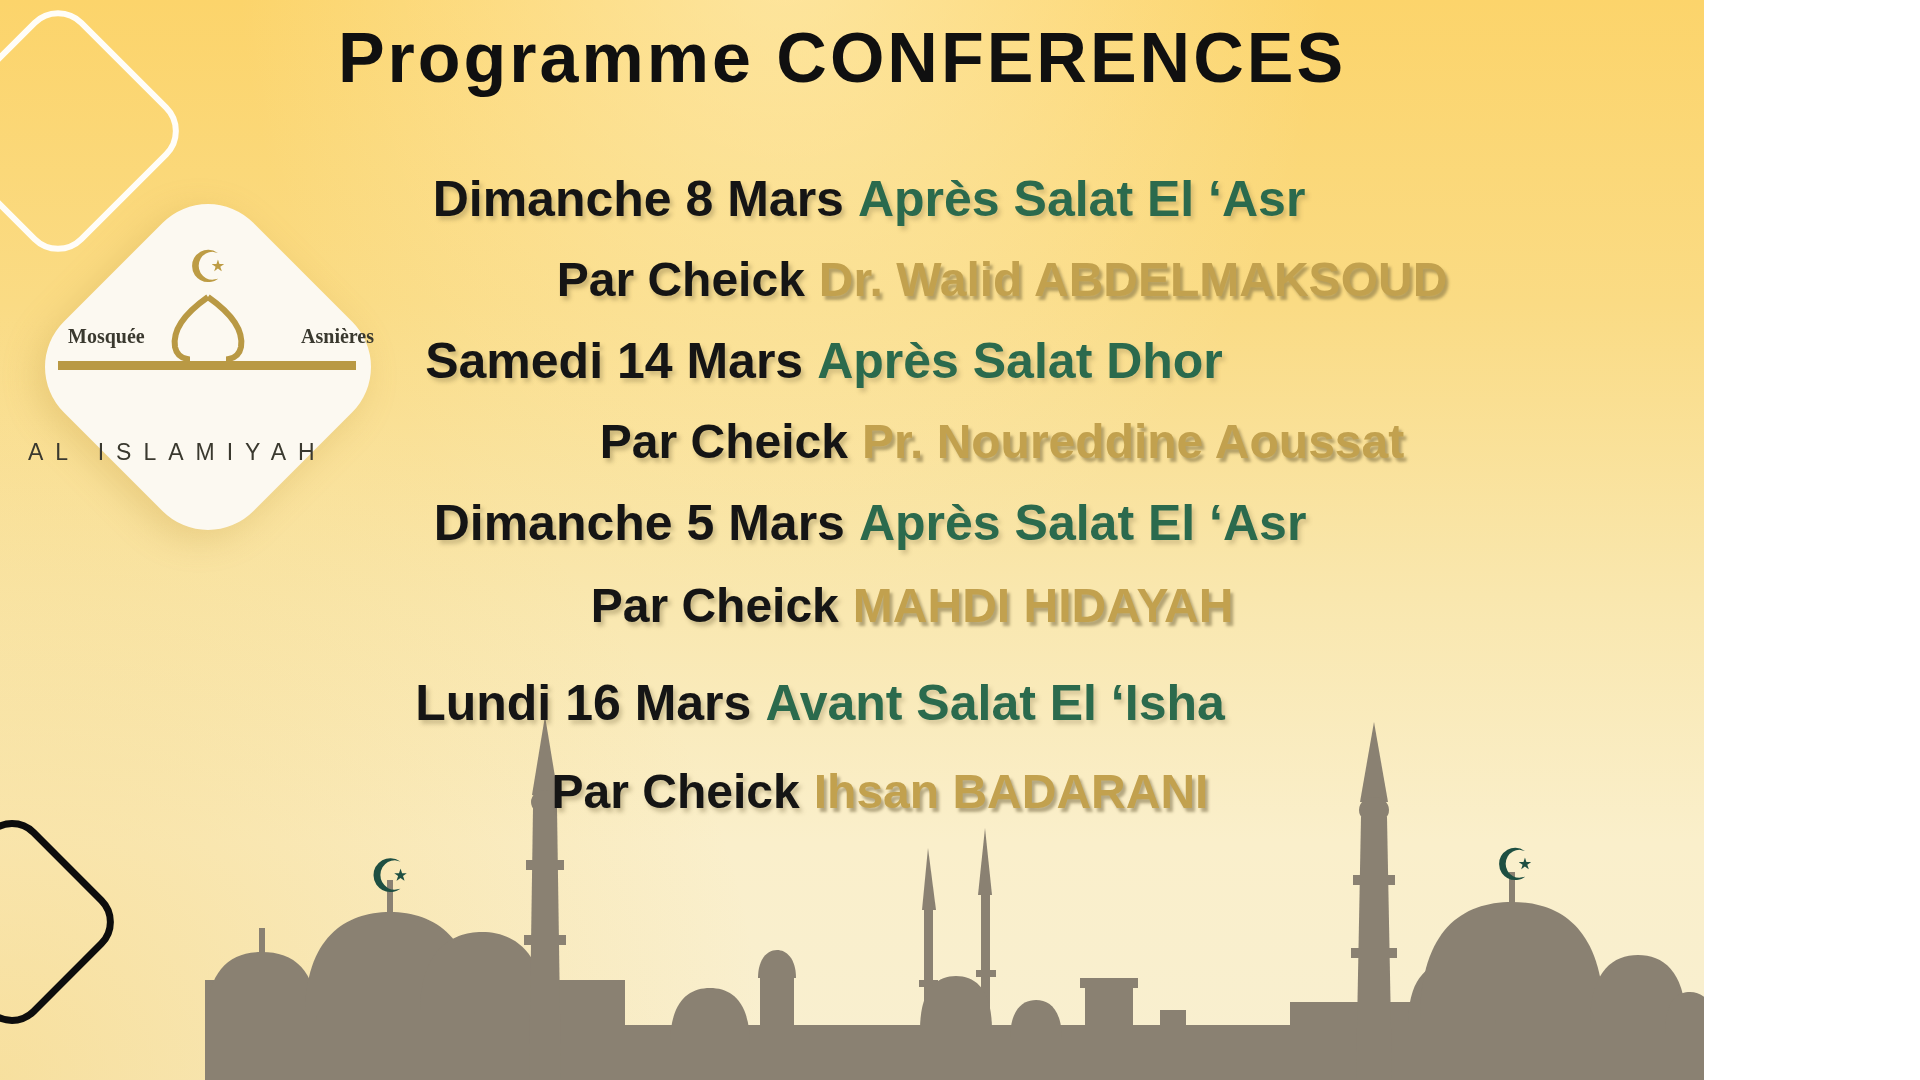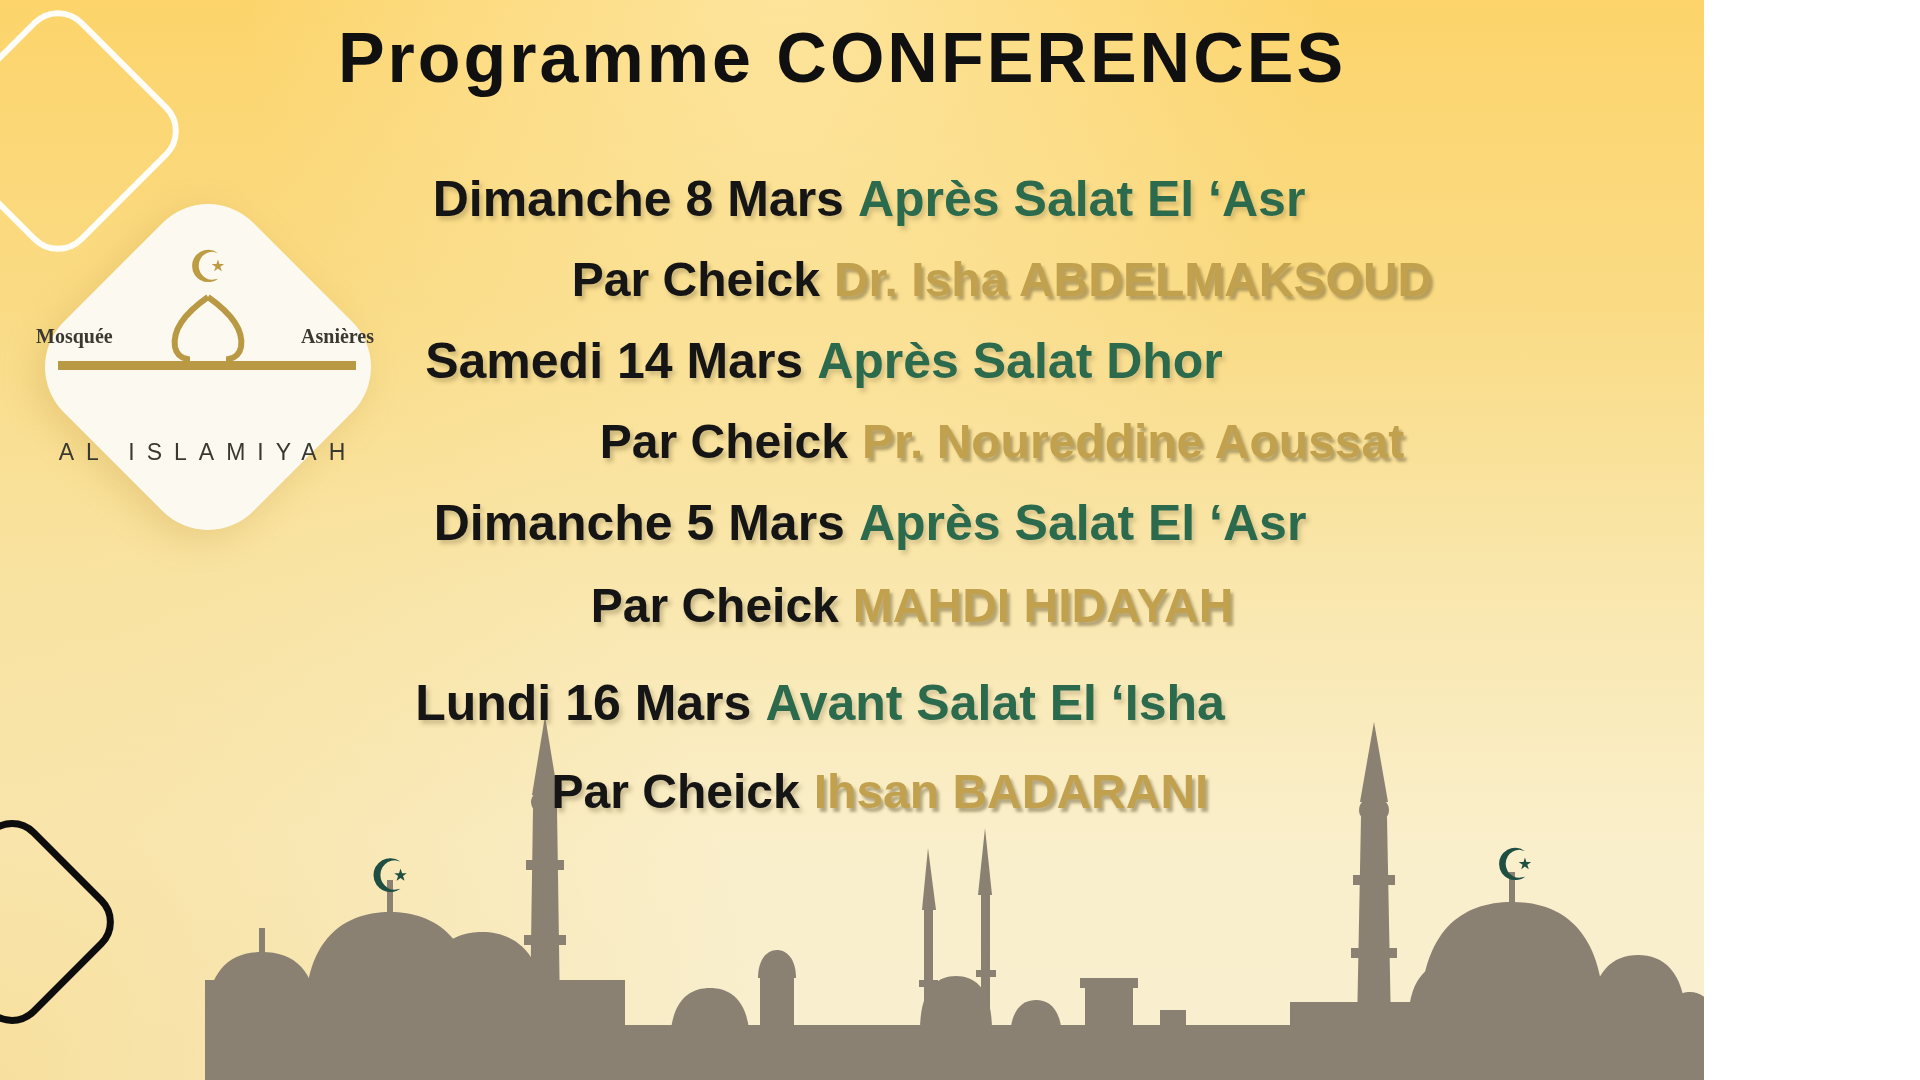--- a/index.html
+++ b/index.html
@@ -49,30 +49,30 @@
     background:#FCF9F1; border-radius:64px; transform:rotate(45deg);
     box-shadow:0 12px 34px rgba(190,150,60,0.28); z-index:3;
   }
   .logo-content { position:absolute; left:28px; top:187px; width:360px; height:360px; z-index:4; }
   .logo-crescent {
     position:absolute; left:0; top:58px; width:100%; text-align:center;
     font-family:"DejaVu Sans", sans-serif; font-size:44px; color:#BD9C44; line-height:1;
   }
   .logo-dome { position:absolute; left:105px; top:106px; }
   .logo-word { position:absolute; top:138px; font-family:"Liberation Serif", serif; font-weight:bold; font-size:20px; color:#3A392F; }
-  .logo-word-left  { left:8px;text-align:right; }
+  .logo-word-left  { left:40px;text-align:right; }
   .logo-word-right { right:14px; }
   .logo-bar { position:absolute; left:30px; top:174px; width:298px; height:9px; background:#B99944; }
   .logo-name {
     position:absolute; left:0; top:192px; width:100%; text-align:center;
     font-family:"Liberation Serif", serif; font-size:54px; font-weight:bold;
     letter-spacing:2px; color:#32312A; white-space:nowrap;
   }
   .logo-sub {
-    position:absolute; left:0; top:252px; width:100%; text-align:center;
+    position:absolute; left:0; top:252px; width:100%; text-align:left;
     font-size:23px; letter-spacing:12px; color:#3A392F; white-space:nowrap;
   }
 
   
   .title {
     position:absolute; top:18px; left:0; width:100%; margin:0; text-align:center;
     font-size:70px; font-weight:bold; letter-spacing:3px; color:#101010;
     transform:translateX(-10px); z-index:5; white-space:nowrap;
   }
   .events { position:absolute; inset:0; z-index:5; }
@@ -200,21 +200,21 @@
     </g>
     <text x="390" y="212" font-size="46" fill="#1E4F42" text-anchor="middle" font-family="DejaVu Sans, sans-serif">☪</text>
     <text x="1515" y="200" font-size="44" fill="#1E4F42" text-anchor="middle" font-family="DejaVu Sans, sans-serif">☪</text>
   </svg>
 
   <div class="events">
     <div class="line line-date l1">
       <span class="d">Dimanche 8 Mars</span><span class="t" id="t0" style="color: rgb(43, 106, 77);">Après Salat El ‘Asr</span>
     </div>
     <div class="line line-speaker l2">
-      <span class="by">Par Cheick</span><span class="sp" id="s0" style="color: rgb(194, 161, 78);">Dr. Isha ABDELMAKSOUD</span>
+      <span class="by">Par Cheick</span><span class="sp" id="s0" style="color: rgb(194, 161, 78);">Dr. Walid ABDELMAKSOUD</span>
     </div>
     <div class="line line-date l3">
       <span class="d">Samedi 14 Mars</span><span class="t" id="t1" style="color: rgb(43, 106, 77);">Après Salat Dhor</span>
     </div>
     <div class="line line-speaker l4">
       <span class="by">Par Cheick</span><span class="sp" id="s1" style="color: rgb(194, 161, 78);">Pr. Noureddine Aoussat</span>
     </div>
     <div class="line line-date l5">
       <span class="d">Dimanche 5 Mars</span><span class="t" id="t2" style="color: rgb(43, 106, 77);">Après Salat El ‘Asr</span>
     </div>

